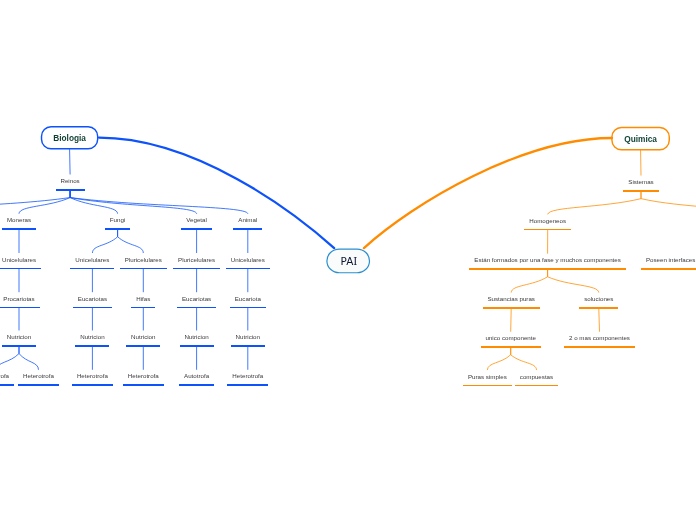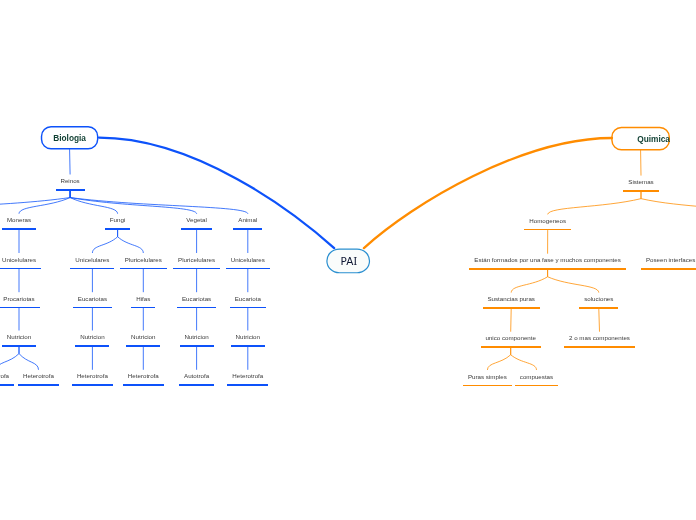--- a/index.html
+++ b/index.html
@@ -204,20 +204,20 @@
         <span class="lbl" style="left: 4.88px;">Puras simples</span>
         <span class="bar" style="background: rgb(255, 140, 0); height: 1.45px; left: 0px; top: 11.1px; width: 48.6194px;"></span>
       </div>
       <div class="topic" style="left: 514.933px; top: 373.5px;">
         <span class="lbl" style="left: 4.88px;">compuestas</span>
         <span class="bar" style="background: rgb(255, 140, 0); height: 1.45px; left: 0px; top: 11.1px; width: 43.135px;"></span>
       </div>
       <div class="root" style="left: 40.8px; top: 126.1px; width: 57.6px; height: 23.4px; font-size: 8.3px;">
         <span>Biologia</span>
       </div>
-      <div class="root" style="left: 611.2px; top: 126.8px; width: 58.8px; height: 23.6px; font-size: 8.3px; justify-content: flex-end;">
+      <div class="root" style="left: 611.2px; top: 126.8px; width: 58.8px; height: 23.6px; font-size: 8.3px;">
         <span>Quimica</span>
       </div>
       <div class="root" style="left: 326.3px; top: 248.45px; width: 43.8px; height: 24.9px; color: rgb(13, 21, 49); font-size: 10.4px; font-weight: normal; font-family: &quot;DejaVu Sans&quot;, sans-serif;">
         <span class="pai" style="padding-left: 1.6px;"><span>P</span><span>A</span><span style="font-family: &quot;DejaVu Serif&quot;, serif;">I</span></span>
       </div>
     </div>
 </div>
 
 </body></html>

